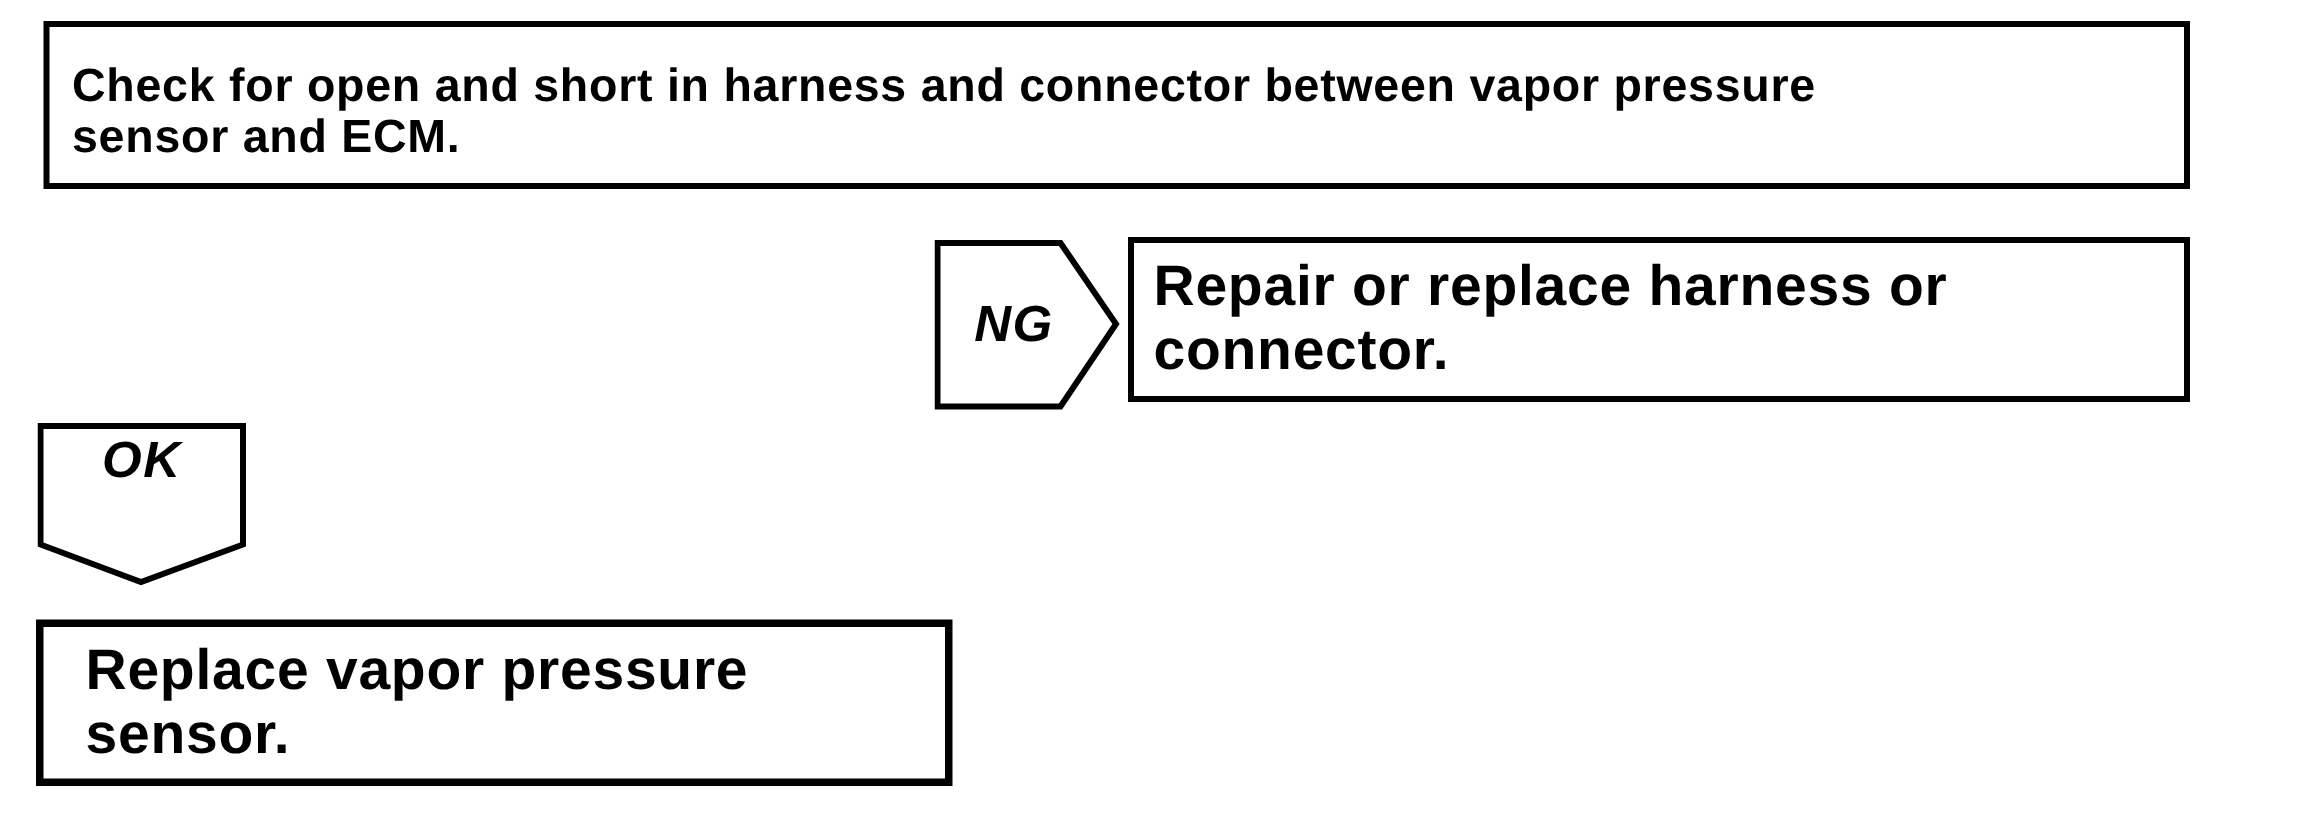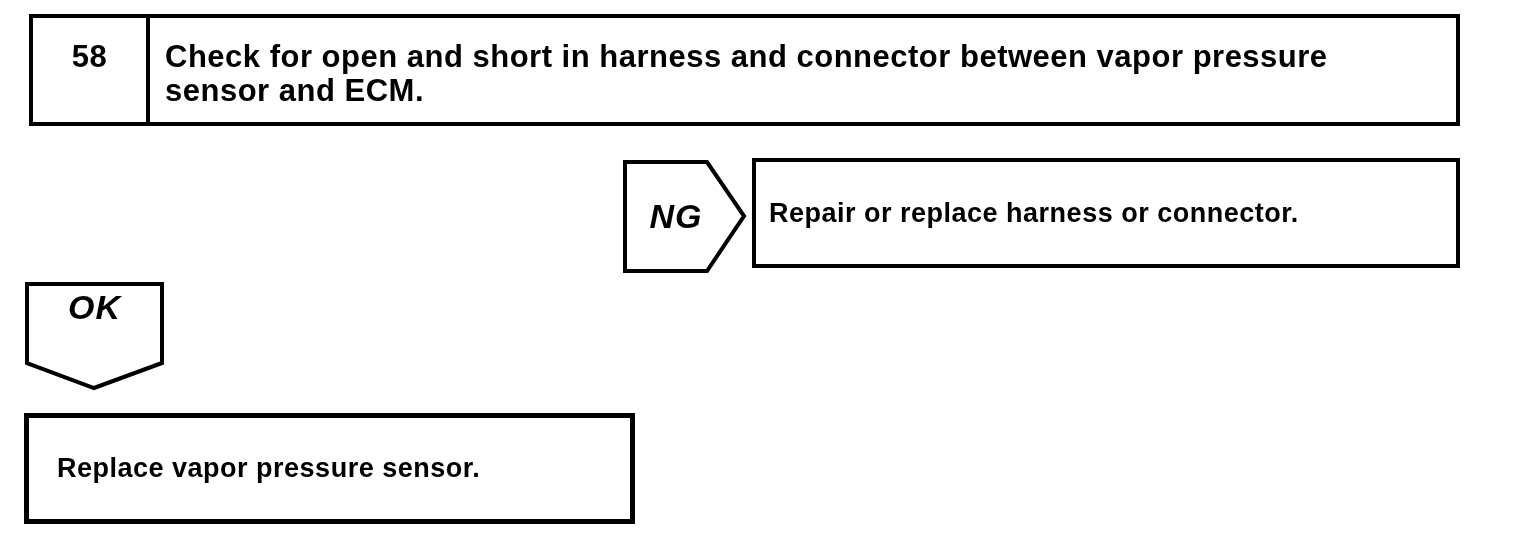--- a/index.html
+++ b/index.html
@@ -58,40 +58,39 @@
   .ng-label   { left: 625px; top: 162px; width: 102px; height: 108px; }
   .ok-shape   { left: 25px;  top: 282px; width: 141px; height: 110px; }
   .ok-label   { left: 27px;  top: 268px; width: 135px; height: 79px; }
 
   
   .action-box {
     border: 4px solid #000;
     background: #fff;
     display: flex;
     align-items: center;
-    font-size: 27px;
+    font-size: 38px;
     letter-spacing: 0.5px;
   }
   .repair-box {
     left: 752px; top: 158px;
     width: 708px; height: 110px;
     padding-left: 13px;
   }
   .replace-box {
     left: 24px; top: 413px;
     width: 611px; height: 111px;
     border-width: 5px;
     padding-left: 28px;
   }
 </style>
 </head>
 <body>
 
 <div class="abs step-box">
-  <div class="step-number-cell">58</div>
   <div class="step-text-cell">
     <div class="wrap-limit">Check for open and short in harness and connector between vapor pressure sensor and ECM.</div>
   </div>
 </div>
 
 <svg class="abs shape-svg ng-shape" viewBox="0 0 124 114" aria-hidden="true">
   <polygon points="2,2 84,2 121,56 84,111 2,111" fill="#ffffff" stroke="#000000" stroke-width="4" stroke-linejoin="miter"></polygon>
 </svg>
 <div class="abs shape-label ng-label">NG</div>
 

